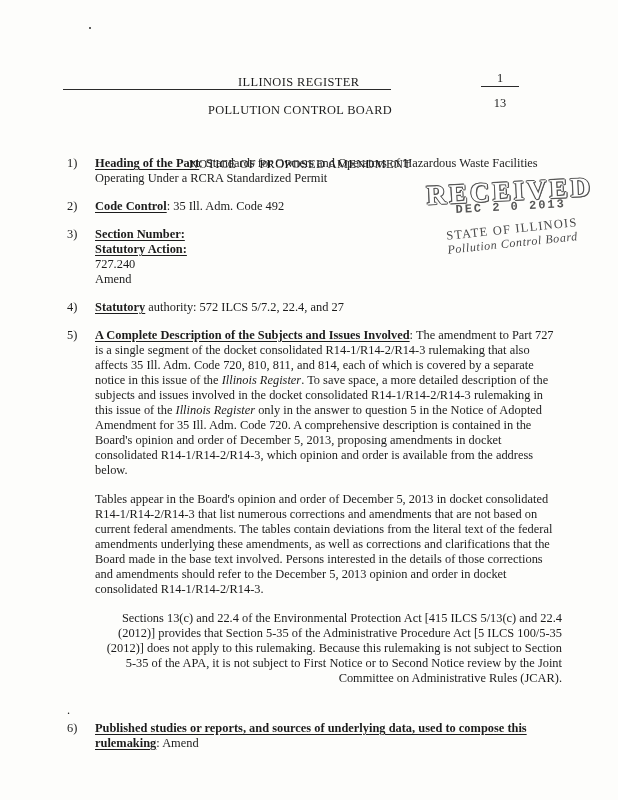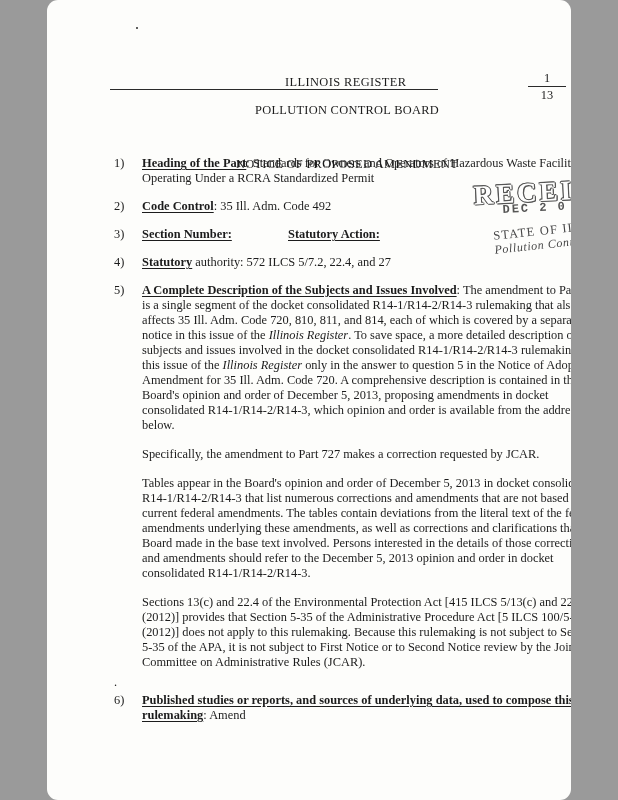--- a/index.html
+++ b/index.html
@@ -1,46 +1,45 @@
 <!DOCTYPE html>
 <html><head>
 <meta charset="utf-8">
 <style>
   html,body{margin:0;padding:0;background:#9a9a9a;}
   .page{
     position:relative;
-    width:524px;height:800px;
+    width:618px;height:800px;
     margin:0 auto;
     background:#fdfdfb;
     font-family:"Liberation Serif",serif;
     color:#1c1c1c;
     font-size:12.4px;
     line-height:15px;
     overflow:hidden;
-    border-radius:11px;
   }
   .stray-dot{position:absolute;left:89px;top:27px;width:2px;height:2px;background:#2a2a2a;border-radius:50%;}
   .masthead-rule{position:absolute;left:63px;top:89px;width:328px;border-bottom:1.2px solid #2a2a2a;}
   .masthead-text{position:absolute;left:238px;top:75px;letter-spacing:0.4px;}
   .page-frac{position:absolute;left:481px;top:70px;width:38px;text-align:center;}
   .page-frac .num{display:block;border-bottom:1.1px solid #2a2a2a;padding-bottom:0px;line-height:16px;}
-  .page-frac .den{display:block;line-height:14px;padding-top:1px;}
+  .page-frac .den{display:block;line-height:14px;padding-top:1px;margin-top:8px;}
   .title{position:absolute;left:0;width:600px;text-align:center;letter-spacing:0.3px;}
   .title1{top:103px;}
   .title2{top:133px;margin-top:24px;}
   .content{position:absolute;left:67px;top:156px;width:497px;}
   .item{display:flex;margin-bottom:13px;}
   .item .num{width:28px;flex:none;}
   .item .body{width:467px;}
   .u{text-decoration:underline;text-underline-offset:2px;font-weight:bold;}
   .it{font-style:italic;}
-  .cols{display:flex;}
+  .cols{display:flex;flex-direction:column;}
   .c1{width:146px;flex:none;}
   .para{margin-bottom:14px;}
-  .para:last-child{margin-bottom:0;}
+  .para:last-child{margin-bottom:12px;text-align:right;}
   .stray-period{margin:-7px 0 5px 0;line-height:12px;}
   
   .stamp{
     position:absolute;left:416px;top:176px;width:190px;
     transform:rotate(-3deg);
     text-align:center;
     color:#3a3a3a;
   }
   .stamp-received{
     display:block;
@@ -123,33 +122,36 @@
       <span class="body"><span class="u">Code Control</span><span>:  35 Ill. Adm. Code 492</span></span>
     </div>
 
     <div class="item">
       <span class="num">3)</span>
       <span class="body">
         <span class="cols">
           <span class="c1 u">Section Number:</span>
           <span class="u">Statutory Action:</span>
         </span>
+        <span class="cols">
+          <span class="c1">727.240</span>
+          <span>Amend</span>
+        </span>
       </span>
     </div>
 
     <div class="item">
       <span class="num">4)</span>
       <span class="body"><span class="u">Statutory</span><span> authority:  572 ILCS 5/7.2, 22.4, and 27</span></span>
     </div>
 
     <div class="item">
       <span class="num">5)</span>
       <span class="body">
         <div class="para"><span class="u">A Complete Description of the Subjects and Issues Involved</span><span><span>:  The amendment to Part 727 is a single segment of the docket consolidated R14-1/R14-2/R14-3 rulemaking that also affects 35 Ill. Adm. Code 720, 810, 811, and 814, each of which is covered by a separate notice in this issue of the </span><span class="it">Illinois Register</span><span>.  To save space, a more detailed description of the subjects and issues involved in the docket consolidated R14-1/R14-2/R14-3 rulemaking in this issue of the </span><span class="it">Illinois Register</span><span> only in the answer to question 5 in the Notice of Adopted Amendment for 35 Ill. Adm. Code 720.  A comprehensive description is contained in the Board's opinion and order of December 5, 2013, proposing amendments in docket consolidated R14-1/R14-2/R14-3, which opinion and order is available from the address below.</span></span></div>
-        <div class="para">Specifically, the amendment to Part 727 makes a correction requested by JCAR.</div>
         <div class="para">Tables appear in the Board's opinion and order of December 5, 2013 in docket consolidated R14-1/R14-2/R14-3 that list numerous corrections and amendments that are not based on current federal amendments.  The tables contain deviations from the literal text of the federal amendments underlying these amendments, as well as corrections and clarifications that the Board made in the base text involved.  Persons interested in the details of those corrections and amendments should refer to the December 5, 2013 opinion and order in docket consolidated R14-1/R14-2/R14-3.</div>
         <div class="para">Sections 13(c) and 22.4 of the Environmental Protection Act [415 ILCS 5/13(c) and 22.4 (2012)] provides that Section 5-35 of the Administrative Procedure Act [5 ILCS 100/5-35 (2012)] does not apply to this rulemaking.  Because this rulemaking is not subject to Section 5-35 of the APA, it is not subject to First Notice or to Second Notice review by the Joint Committee on Administrative Rules (JCAR).</div>
       </span>
     </div>
 
     <div class="stray-period">.</div>
 
     <div class="item">
       <span class="num">6)</span>
       <span class="body"><span class="u">Published studies or reports, and sources of underlying data, used to compose this rulemaking</span><span>:  Amend</span></span>

